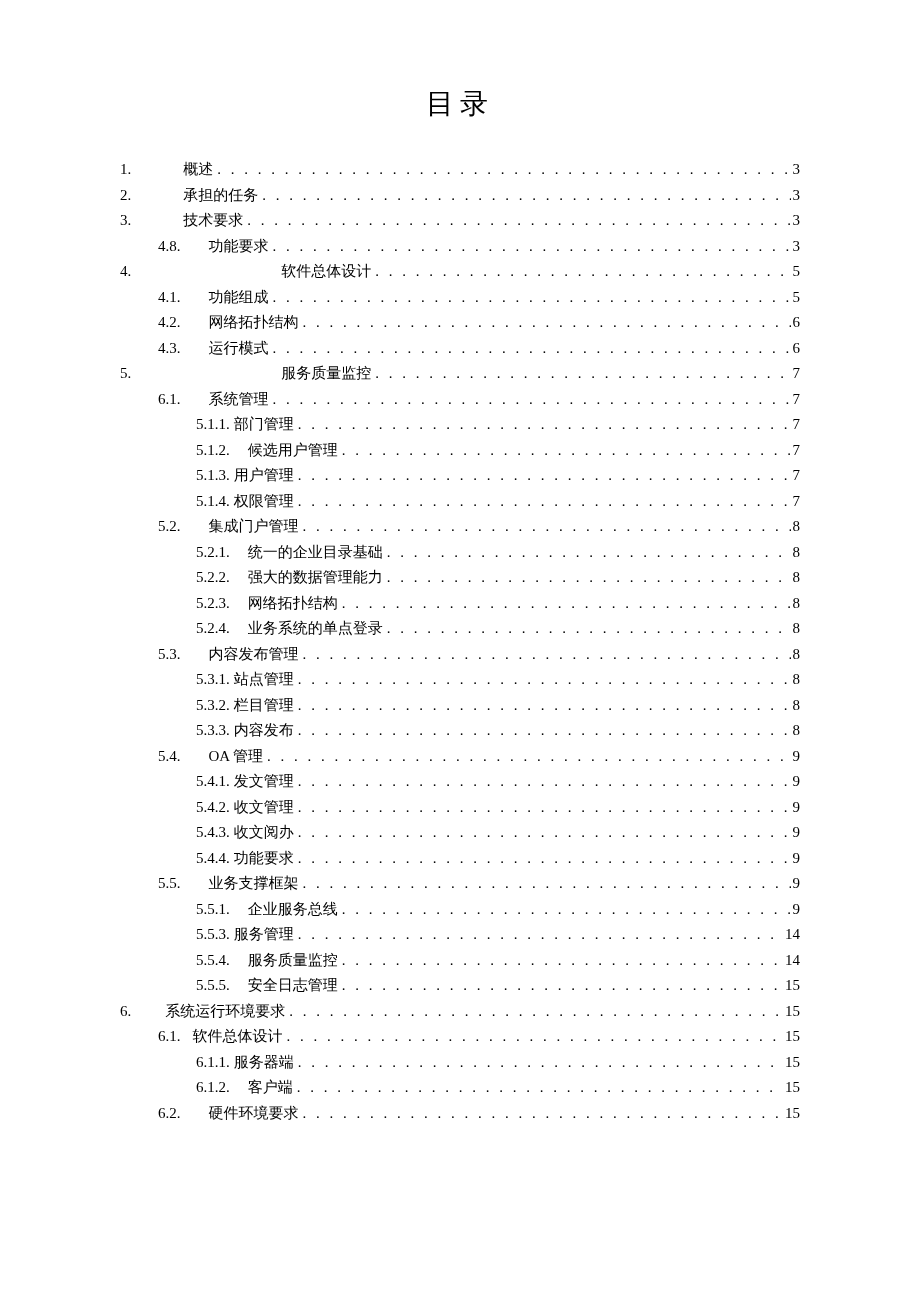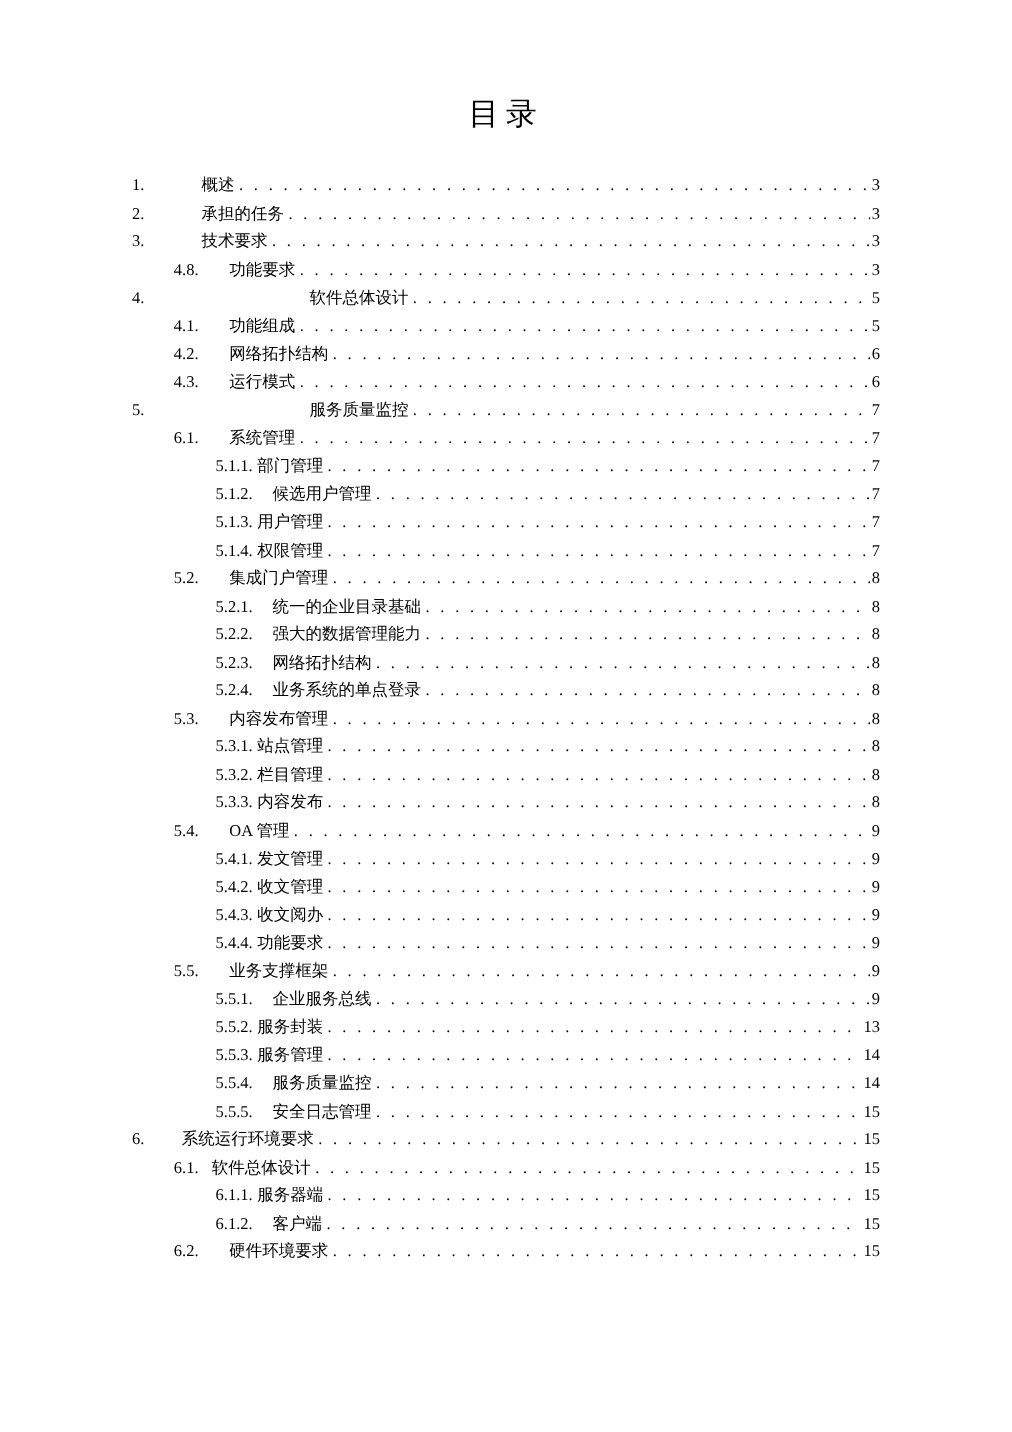--- a/index.html
+++ b/index.html
@@ -297,28 +297,20 @@
       </div>
       <div class="toc-line indent-2">
         <span class="toc-num">5.5.1.</span>
         <span class="toc-gap" style="width: 18px;"></span>
         <span class="toc-label">企业服务总线</span>
         <span style="flex: 0 0 auto; width: 4px;"></span>
         <span class="dots"></span>
         <span class="toc-page">9</span>
       </div>
       <div class="toc-line indent-2">
-        <span class="toc-num">5.5.2.</span>
-        <span class="toc-gap" style="width: 4px;"></span>
-        <span class="toc-label">服务封装</span>
-        <span style="flex: 0 0 auto; width: 4px;"></span>
-        <span class="dots"></span>
-        <span class="toc-page">13</span>
-      </div>
-      <div class="toc-line indent-2">
         <span class="toc-num">5.5.3.</span>
         <span class="toc-gap" style="width: 4px;"></span>
         <span class="toc-label">服务管理</span>
         <span style="flex: 0 0 auto; width: 4px;"></span>
         <span class="dots"></span>
         <span class="toc-page">14</span>
       </div>
       <div class="toc-line indent-2">
         <span class="toc-num">5.5.4.</span>
         <span class="toc-gap" style="width: 18px;"></span>

